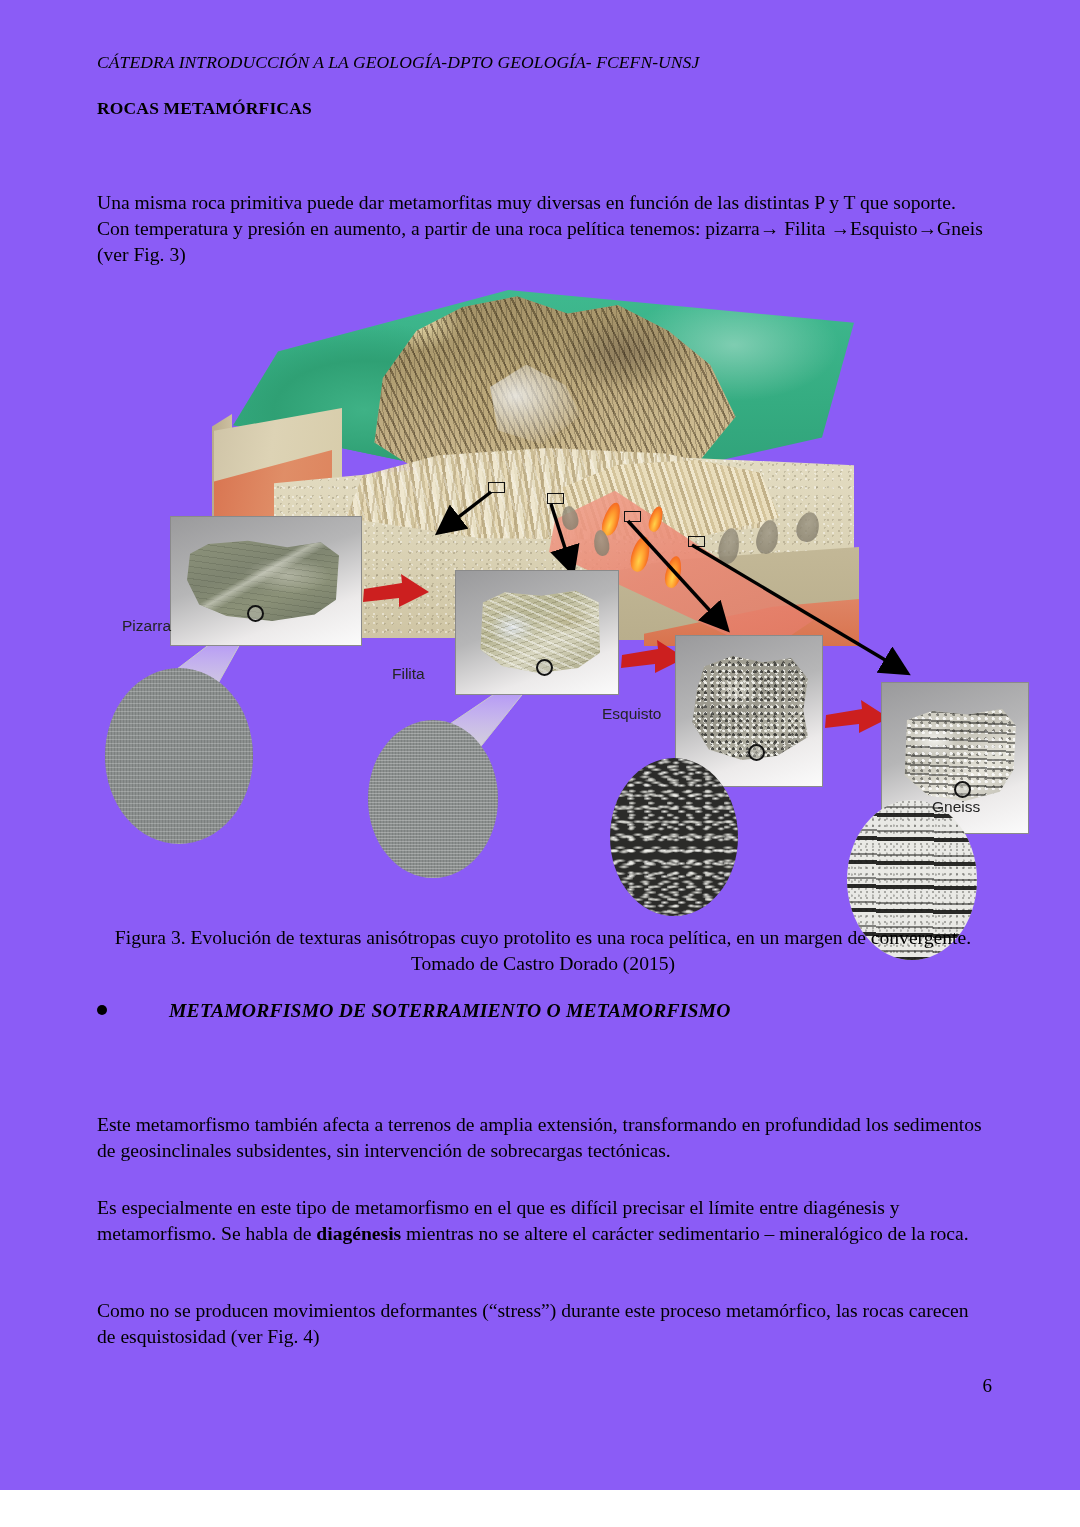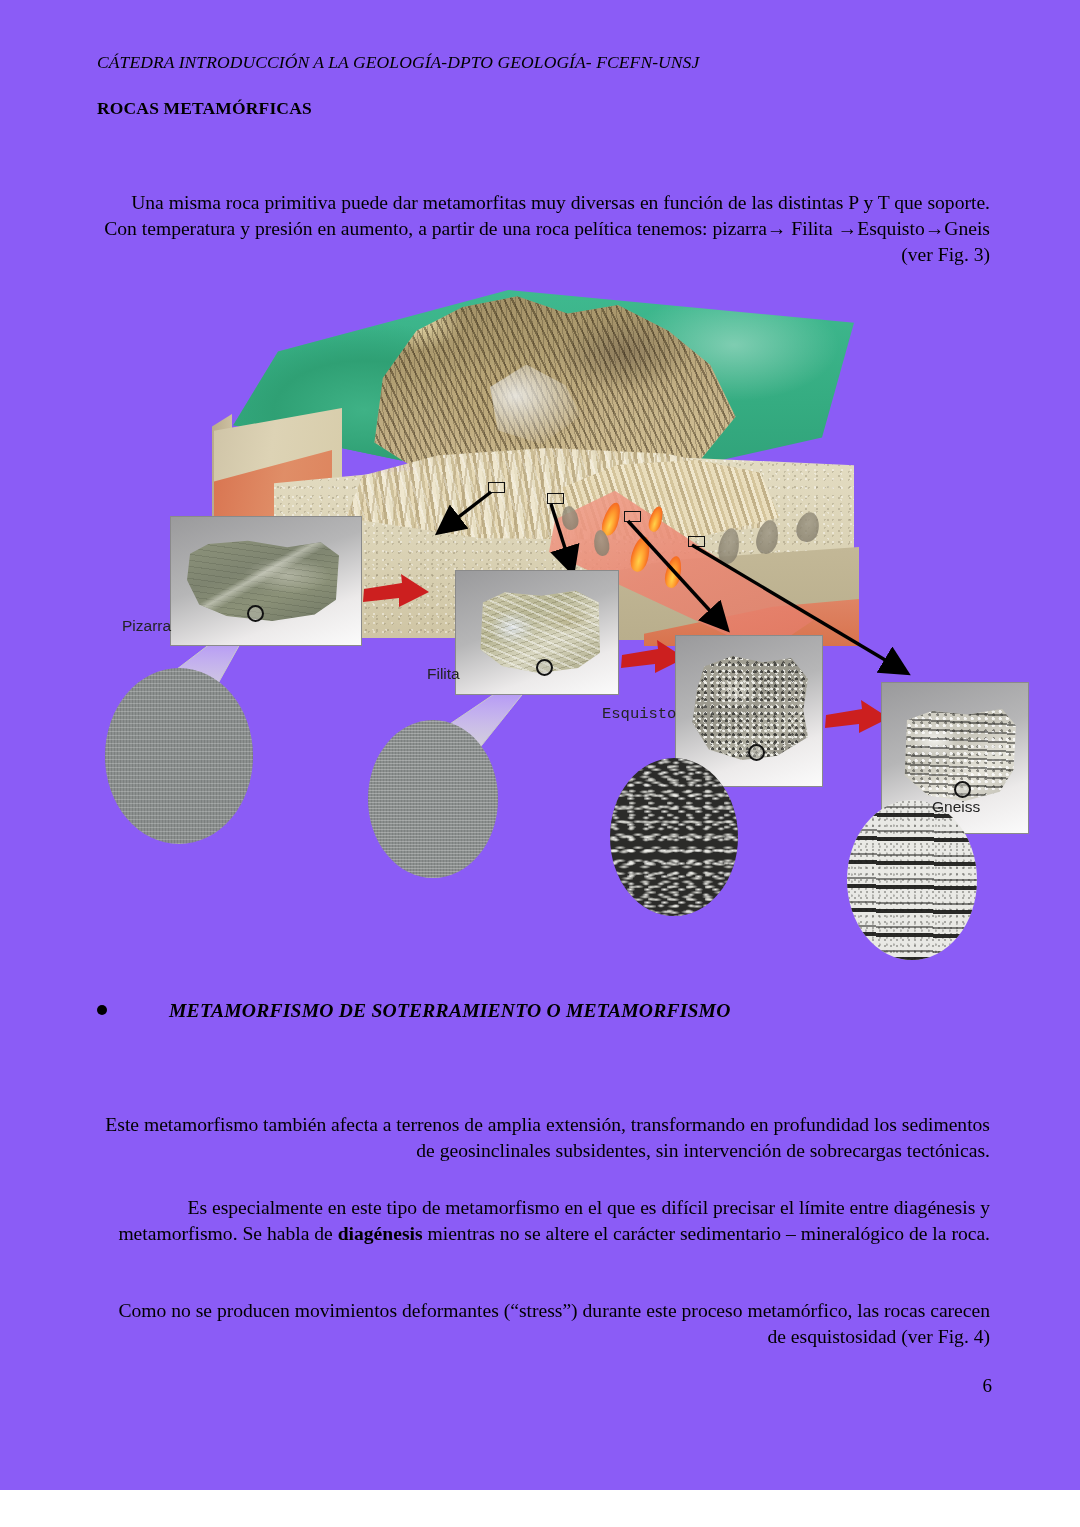--- a/index.html
+++ b/index.html
@@ -47,21 +47,21 @@
     letter-spacing: 0.15px;
   }
 
   
   .para {
     position: absolute;
     left: 0;
     width: 893px;
     font-size: 19.6px;
     line-height: 1.32;
-    text-align: right;
+    text-align: left;
   }
   .para b { font-weight: bold; }
 
   #p-intro  { top: 190px; }
   #p-1      { top: 1112px; }
   #p-2      { top: 1122px; }
   #p-3      { top: 1195px; }
   #p-4      { top: 1298px; }
 
   
@@ -411,22 +411,22 @@
 
   
   .rock-label {
     position: absolute;
     font-family: "Liberation Sans", "DejaVu Sans", sans-serif;
     font-size: 15.5px;
     color: #232323;
     white-space: nowrap;
   }
   #lbl-pizarra  { left: 8px;   top: 337px; margin-left: 12px; }
-  #lbl-filita   { left: 290px; top: 385px; margin-left: 35px; }
-  #lbl-esquisto { left: 500px; top: 425px; font-family: Liberation Mono, monospace; }
+  #lbl-filita   { left: 290px; top: 385px; }
+  #lbl-esquisto { left: 500px; top: 425px; }
   #lbl-gneiss   { left: 830px; top: 470px; margin-top: 48px; }
 
   
   .red-arrow { position: absolute; }
   .red-arrow svg { display: block; }
 
   
   .cone { position: absolute; }
   .cone svg { display: block; }
 
@@ -600,20 +600,21 @@
       <div class="micro" id="micro-filita"></div>
       <div class="micro" id="micro-esquisto"></div>
       <div class="micro" id="micro-gneiss"></div>
 
       <div class="rock-label" id="lbl-pizarra">Pizarra</div>
       <div class="rock-label" id="lbl-filita">Filita</div>
       <div class="rock-label" id="lbl-esquisto">Esquisto</div>
       <div class="rock-label" id="lbl-gneiss">Gneiss</div>
     </div>
 
+    <div class="fig-caption">Figura 3. Evolución de texturas anisótropas cuyo protolito es una roca pelítica, en un margen de convergente. Tomado de Castro Dorado (2015)</div>
 
     <div class="bullet-heading">
       <span class="dot"></span><span class="htext">METAMORFISMO DE SOTERRAMIENTO O METAMORFISMO</span>
     </div>
 
     <div class="para" id="p-1">Este metamorfismo también afecta a terrenos de amplia extensión, transformando en profundidad los sedimentos de geosinclinales subsidentes, sin intervención de sobrecargas tectónicas.</div>
 
 
     <div class="para" id="p-3"><span>Es especialmente en este tipo de metamorfismo en el que es difícil precisar el límite entre diagénesis y metamorfismo. Se habla de </span><b>diagénesis</b><span> mientras no se altere el carácter sedimentario – mineralógico de la roca.</span></div>
 

